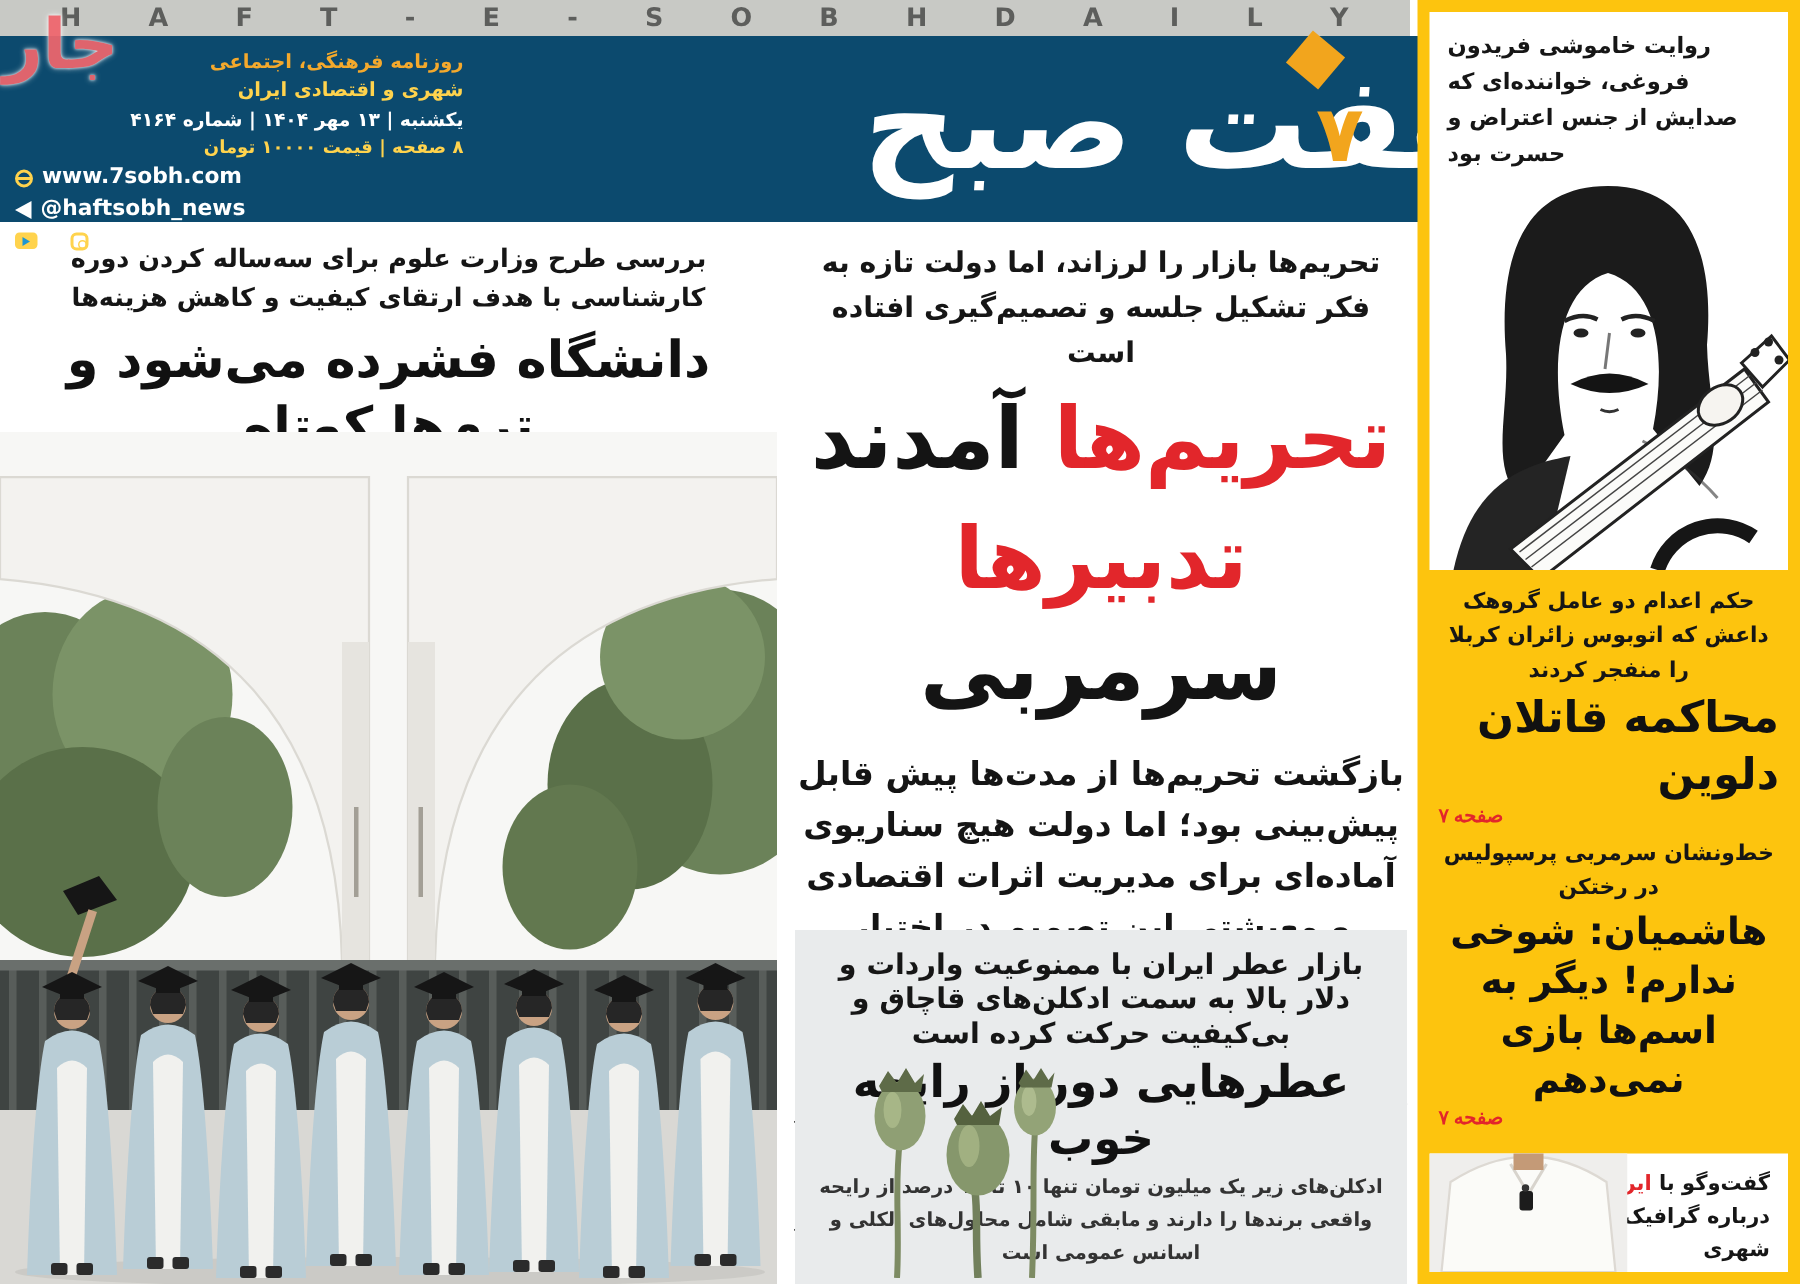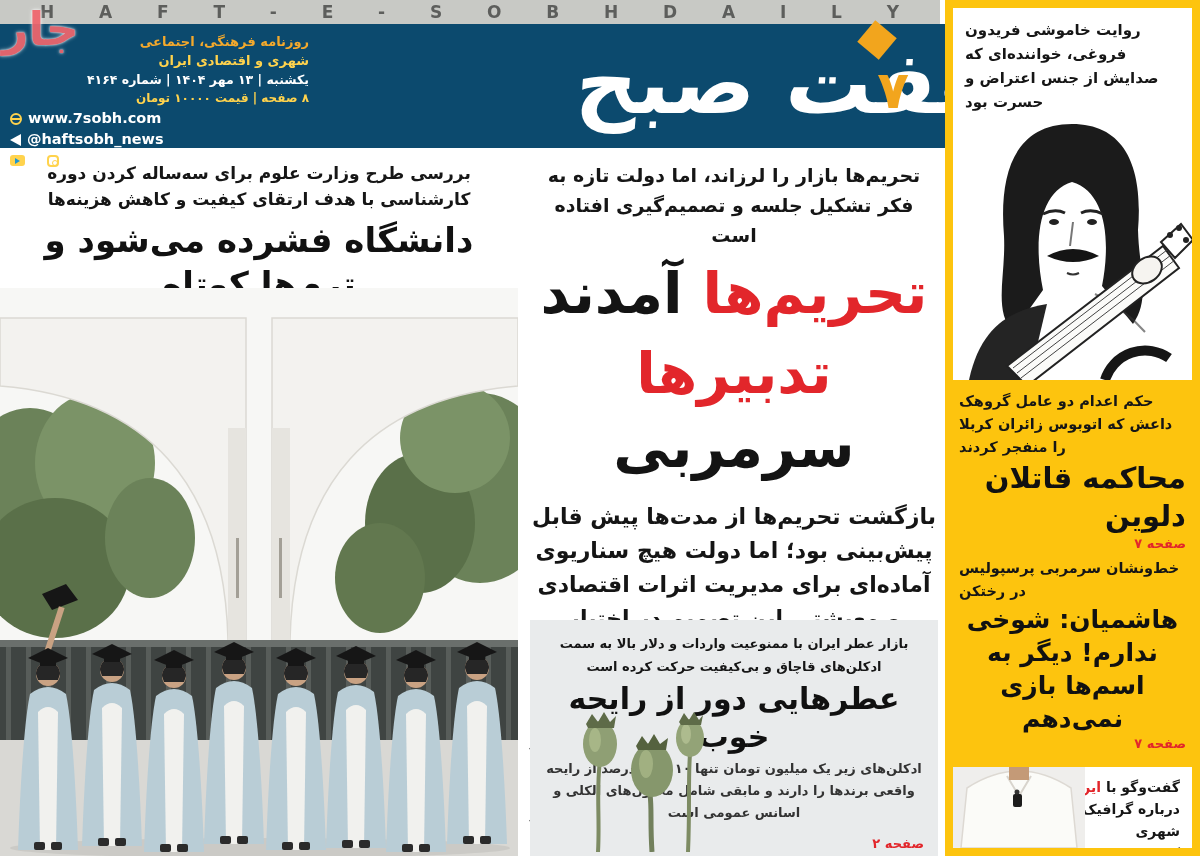--- a/index.html
+++ b/index.html
@@ -53,42 +53,42 @@
   .midcol .kicker{font-size:19px;line-height:30px;}
   .bighl{direction:rtl;font-weight:bold;font-size:57px;line-height:74px;letter-spacing:-2px;margin-top:6px;}
   .bighl .red{color:#e2262b;}
   .bighl .blk{color:#141414;}
   .midcol .sub{font-size:22px;font-weight:bold;line-height:34px;direction:rtl;margin-top:16px;color:#151515;letter-spacing:-0.5px;}
   .midcol .body{font-size:13px;line-height:24px;color:#2b2b2b;direction:rtl;text-align:justify;margin-top:12px;}
   .midcol .page-ref{text-align:right;margin-top:6px;}
 
   .graybox{position:absolute;left:530px;top:620px;width:408px;height:236px;background:#e9ebec;
            padding:12px 14px;direction:rtl;}
-  .graybox .kicker{font-size:13px;line-height:23px;text-align:center;}
+  .graybox .kicker{font-size:19px;line-height:23px;text-align:center;}
   .graybox .hl1{font-size:30px;line-height:38px;text-align:center;margin-top:2px;}
   .graybox .sub2{font-size:13px;font-weight:bold;color:#333;line-height:22px;text-align:center;direction:rtl;margin-top:2px;}
   .graybox .page-ref{text-align:right;margin-top:12px;}
   .story2{padding-left:190px;margin-top:4px;}
   .story2 .kicker{font-size:14px;line-height:22px;text-align:right;}
   .poppy{position:absolute;left:10px;bottom:4px;width:185px;height:150px;}
 
   
   .sidebar{position:absolute;left:945px;top:0;width:255px;height:856px;background:#fdc40e;
            padding:8px;display:flex;flex-direction:column;gap:8px;}
   .sb-box{background:#fff;direction:rtl;overflow:hidden;}
   .sb1{flex:0 0 372px;padding:10px 12px 0;position:relative;}
   .sb1 .kicker{font-size:15px;line-height:24px;text-align:left;}
   .sb1 .hl{font-size:24px;line-height:32px;text-align:right;margin-top:2px;}
   .sb1 .page-ref{text-align:left;margin-top:0;}
   .foroughi{position:absolute;left:0;bottom:0;width:100%;height:262px;}
   .sbmid{direction:rtl;padding:2px 6px;}
-  .sbmid .kicker{font-size:14.5px;line-height:23px;text-align:left;}
+  .sbmid .kicker{font-size:14.5px;line-height:23px;text-align:center;}
   .sbmid .hlA{font-size:29px;line-height:38px;text-align:right;}
   .sbmid .hlB{font-size:25px;line-height:33px;text-align:center;}
-  .sbmid .page-ref{text-align:right;margin:1px 0 6px;}
+  .sbmid .page-ref{text-align:left;margin:1px 0 6px;font-family:Liberation Serif, serif;}
   .sb2{flex:1 1 auto;padding:9px 12px;position:relative;}
   .sb2 .kicker{font-size:14px;line-height:22px;text-align:right;}
   .sb2 .kicker .red{color:#e2262b;}
   .sb2 .hl{font-size:25px;line-height:32px;text-align:right;margin-top:4px;padding-left:100px;}
   .oldman{position:absolute;left:0;bottom:0;width:132px;height:212px;}
 </style>
 </head>
 <body>
 
 <div id="page">

